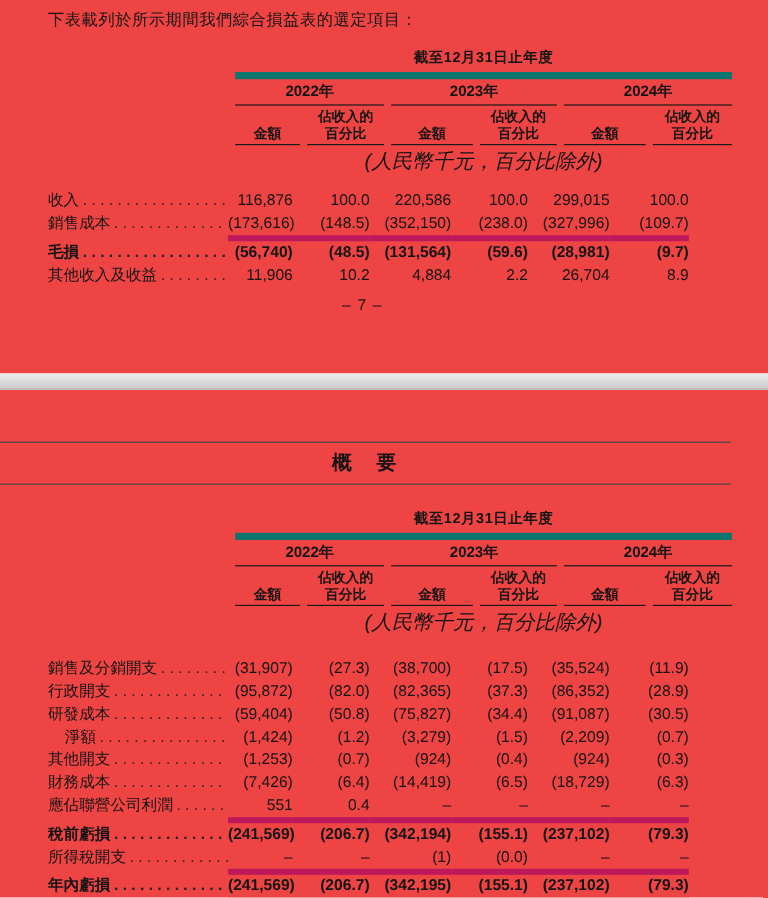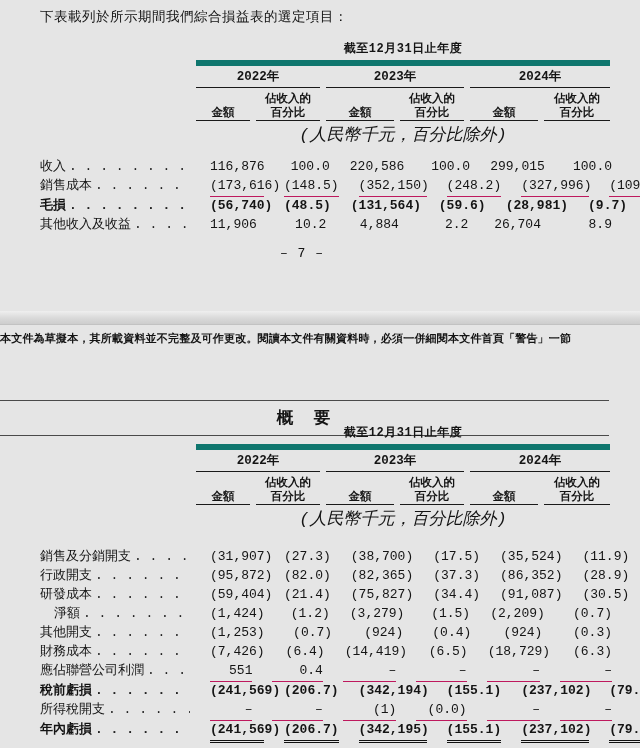--- a/index.html
+++ b/index.html
@@ -1,18 +1,18 @@
 <!DOCTYPE html>
 <html><head>
 <meta charset="utf-8">
 <style>
   html,body{margin:0;padding:0;background:#fff;}
   .page{
-    position:relative;width:640px;height:748px;background:#e5e5e5;overflow:hidden;
-    font-family:Liberation Mono, monospace;color:#141414;
+    position:relative;width:640px;height:748px;background:#ef4444;overflow:hidden;
+    font-family:Liberation Sans, sans-serif;color:#141414;
   }
   
   .intro{position:absolute;top:8px;left:40px;font-size:13.5px;letter-spacing:.5px;}
 
   
   .tablewrap{position:absolute;left:40px;width:572px;}
   .t1{top:40px;}
   .t2{top:424px;}
   .thead{font-weight:bold;}
   .period{margin-left:156px;width:414px;text-align:center;font-size:12px;
@@ -22,47 +22,47 @@
   .y1{width:124px;}.y2{width:138px;}.y3{width:140px;}
   .cols{display:flex;margin-left:156px;gap:6px;margin-top:2px;}
   .colcell{display:flex;flex-direction:column;justify-content:flex-end;align-items:center;
     min-height:30px;border-bottom:1px solid #1a1a1a;padding-bottom:0;
     font-size:11.5px;line-height:1.2;}
   .c0{width:54px;}.c1{width:64px;}.c2{width:68px;}.c3{width:64px;}.c4{width:68px;}.c5{width:66px;}
   .unitnote{margin-left:156px;width:414px;text-align:center;font-style:italic;
     font-weight:normal;font-size:17px;padding-top:2px;}
   .tbody{margin-top:12px;}
   .t2 .tbody{margin-top:18px;}
-  .trow{display:flex;gap:20px;line-height:18px;font-size:13px;}
+  .trow{display:flex;gap:0;line-height:18px;font-size:13px;}
   .trow.bold{font-weight:bold;}
   .tlabel{width:150px;display:flex;min-width:150px;}
   .lbl{white-space:nowrap;}
   .indent .lbl{padding-left:14px;}
   .leader{flex:1;overflow:hidden;white-space:nowrap;padding-left:3px;color:#222;}
   .tval{text-align:right;padding-bottom:1px;}
   .v0{width:54px;}.v1{width:64px;}.v2{width:68px;}.v3{width:64px;}.v4{width:68px;}.v5{width:66px;}
-  .rule-single .tval{border-bottom:1px solid #be185d;}
+  .rule-single .tval{border-bottom:5px solid #be185d;}
   .rule-double .tval{border-bottom:3px double #111;}
 
   
   .pageno{position:absolute;top:246px;left:0;width:604px;text-align:center;font-size:13px;letter-spacing:1px;}
 
   
   .grayband{position:absolute;top:311px;left:0;width:640px;height:13px;
     background:linear-gradient(#efefef,#d9d9d9 55%,#cdcdcd);border-bottom:1px solid #c2c2c2;}
 
   
   .disclaimer{position:absolute;top:331px;left:0;width:618px;font-weight:bold;
     font-size:11px;letter-spacing:.2px;white-space:nowrap;overflow:hidden;}
 
   
   .banner{position:absolute;top:368px;left:0;width:609px;height:34px;
     border-top:1px solid #4a4a4a;border-bottom:1px solid #4a4a4a;
     display:flex;align-items:center;justify-content:center;
-    font-weight:bold;font-size:16.5px;letter-spacing:2px;margin-top:32px;}
+    font-weight:bold;font-size:16.5px;letter-spacing:2px;}
 </style>
 </head>
 <body>
 
 <div class="page">
 
   <div class="intro">下表載列於所示期間我們綜合損益表的選定項目：</div>
 
   <div class="tablewrap t1">
     <div class="thead">
@@ -111,21 +111,21 @@
           <div class="tval v5">100.0</div>
         </div>
         <div class="trow rule-single">
           <div class="tlabel">
             <span class="lbl">銷售成本</span>
             <span class="leader">. . . . . . . . . . . . . . . . . . . . . . . . . . . . . . . . . . . . . . . .</span>
           </div>
           <div class="tval v0">(173,616)</div>
           <div class="tval v1">(148.5)</div>
           <div class="tval v2">(352,150)</div>
-          <div class="tval v3">(248.2)</div>
+          <div class="tval v3">(238.0)</div>
           <div class="tval v4">(327,996)</div>
           <div class="tval v5">(109.7)</div>
         </div>
         <div class="trow bold">
           <div class="tlabel">
             <span class="lbl">毛損</span>
             <span class="leader">. . . . . . . . . . . . . . . . . . . . . . . . . . . . . . . . . . . . . . . .</span>
           </div>
           <div class="tval v0">(56,740)</div>
           <div class="tval v1">(48.5)</div>
@@ -146,21 +146,20 @@
           <div class="tval v4">26,704</div>
           <div class="tval v5">8.9</div>
         </div>
       </div>
   </div>
 
   <div class="pageno">– 7 –</div>
 
   <div class="grayband"></div>
 
-  <div class="disclaimer">本文件為草擬本，其所載資料並不完整及可作更改。閱讀本文件有關資料時，必須一併細閱本文件首頁「警告」一節</div>
 
   <div class="banner">
     <span>概　要</span>
   </div>
 
   <div class="tablewrap t2">
     <div class="thead">
       <div class="period">截至12月31日止年度</div>
       <div class="years">
         <div class="year y1">2022年</div>
@@ -216,21 +215,21 @@
           <div class="tval v3">(37.3)</div>
           <div class="tval v4">(86,352)</div>
           <div class="tval v5">(28.9)</div>
         </div>
         <div class="trow">
           <div class="tlabel">
             <span class="lbl">研發成本</span>
             <span class="leader">. . . . . . . . . . . . . . . . . . . . . . . . . . . . . . . . . . . . . . . .</span>
           </div>
           <div class="tval v0">(59,404)</div>
-          <div class="tval v1">(21.4)</div>
+          <div class="tval v1">(50.8)</div>
           <div class="tval v2">(75,827)</div>
           <div class="tval v3">(34.4)</div>
           <div class="tval v4">(91,087)</div>
           <div class="tval v5">(30.5)</div>
         </div>
         <div class="trow">
           <div class="tlabel indent">
             <span class="lbl">淨額</span>
             <span class="leader">. . . . . . . . . . . . . . . . . . . . . . . . . . . . . . . . . . . . . . . .</span>
           </div>

